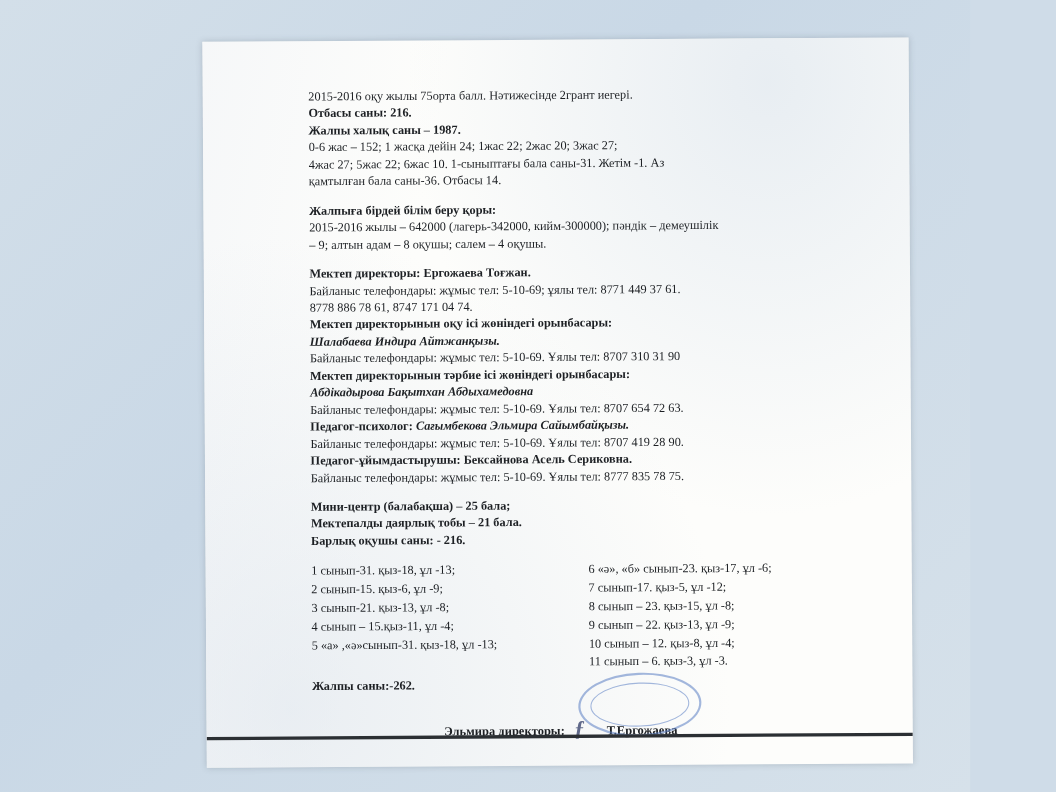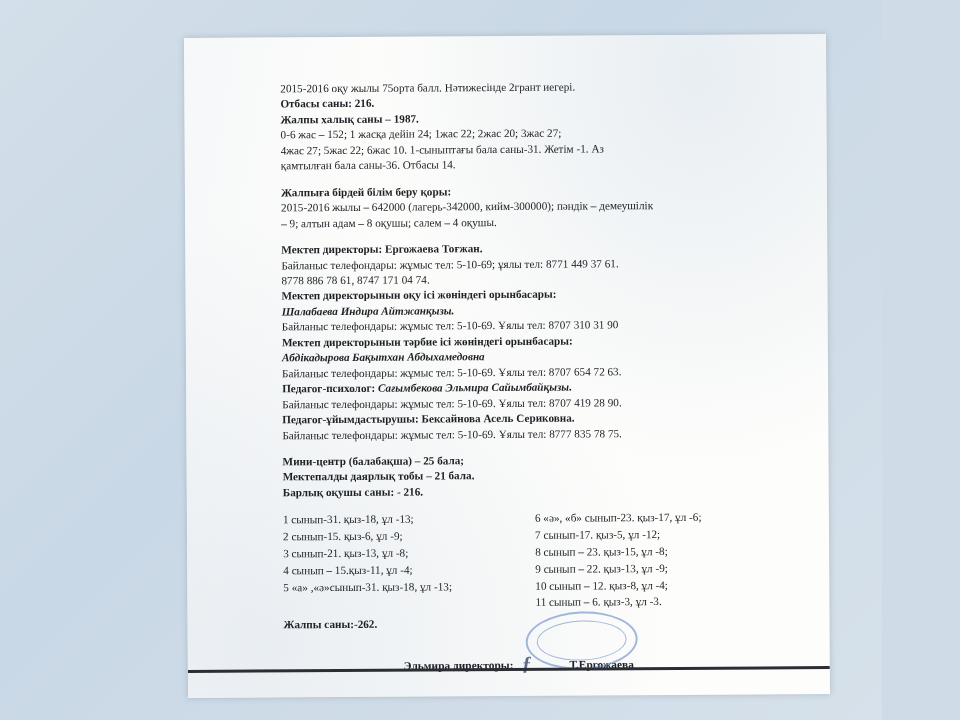--- a/index.html
+++ b/index.html
@@ -78,21 +78,21 @@
   .signature-row {
     margin-top: 26px;
     margin-left: 120px;
     display: flex;
     align-items: center;
     font-weight: bold;
     font-size: 11.4px;
     position: relative;
   }
   .sign-name {
-    margin-left: 56px;
+    margin-left: 38px;
   }
   .scribble {
     position: absolute;
     left: 118px;
     top: -8px;
     width: 30px;
     height: 24px;
     color: #2e3a66;
     font-size: 20px;
     font-style: italic;

